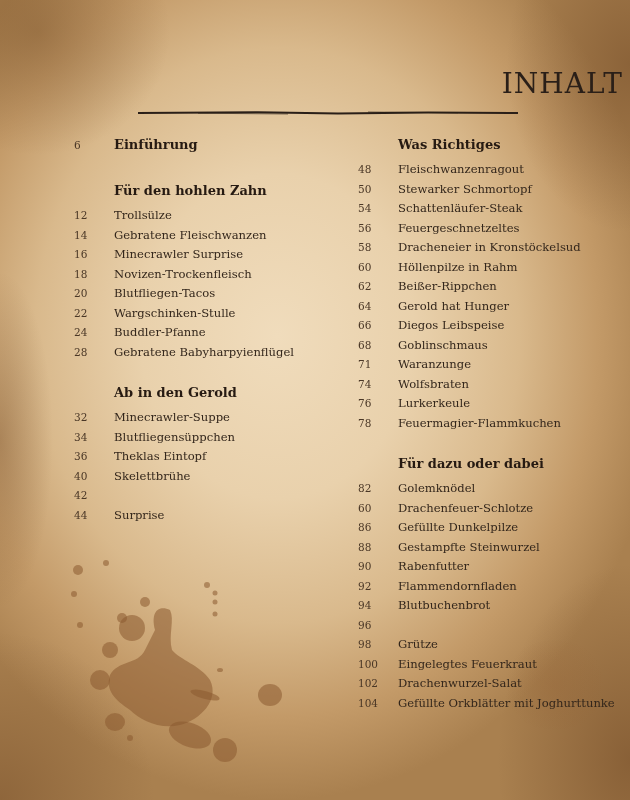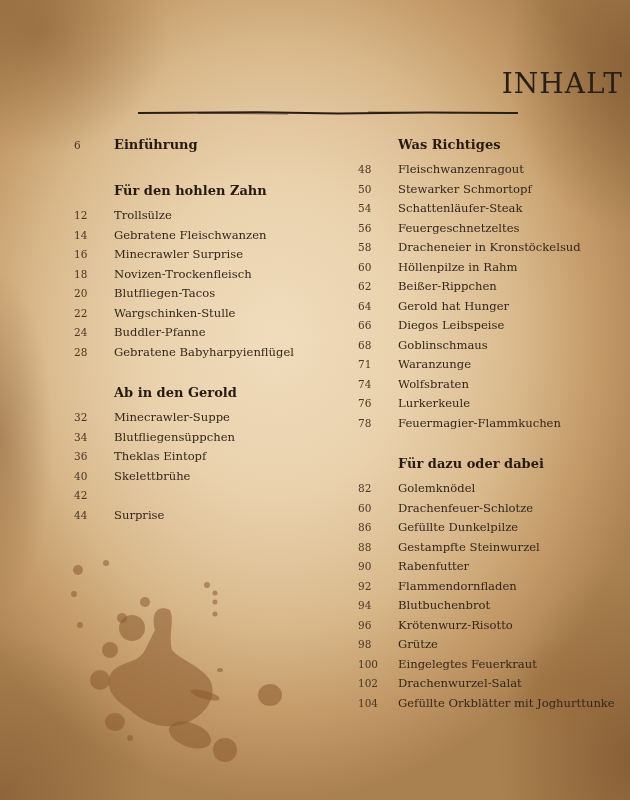--- a/index.html
+++ b/index.html
@@ -251,21 +251,20 @@
     <div class="row">
         <span class="num">92</span>
         <span class="label">Flammendornfladen</span>
       </div>
     <div class="row">
         <span class="num">94</span>
         <span class="label">Blutbuchenbrot</span>
       </div>
     <div class="row">
         <span class="num">96</span>
-        <span class="label">Krötenwurz-Risotto</span>
       </div>
     <div class="row">
         <span class="num">98</span>
         <span class="label">Grütze</span>
       </div>
     <div class="row">
         <span class="num">100</span>
         <span class="label">Eingelegtes Feuerkraut</span>
       </div>
     <div class="row">

